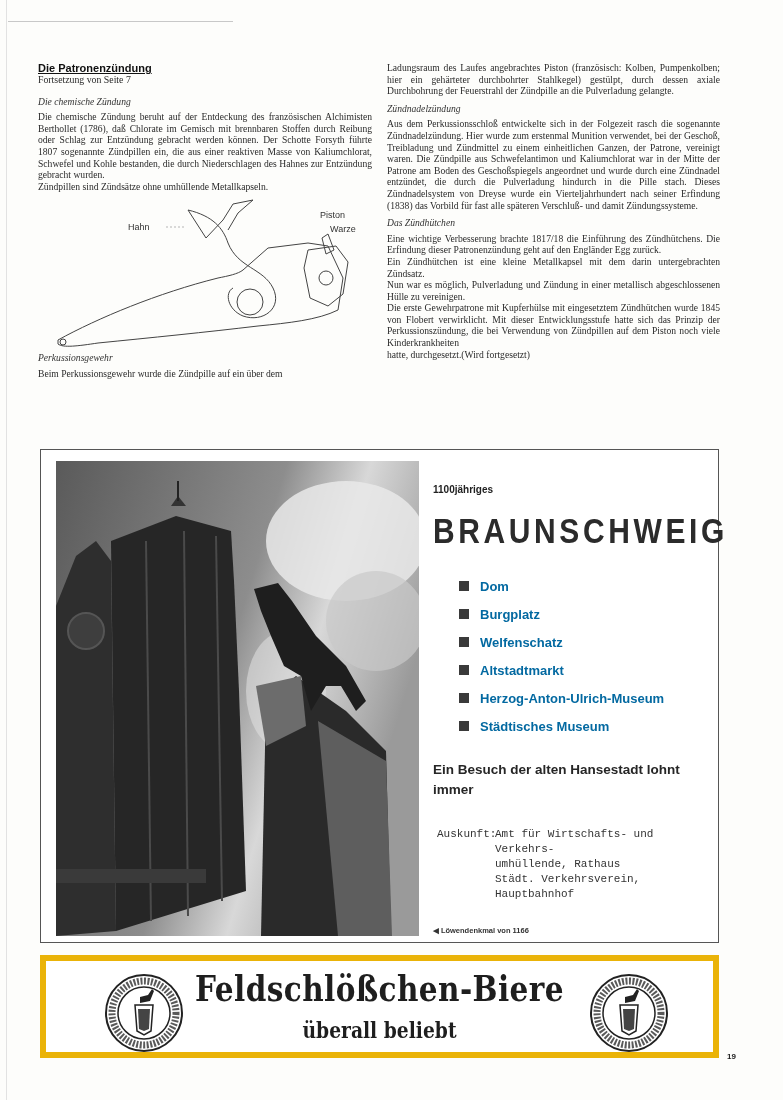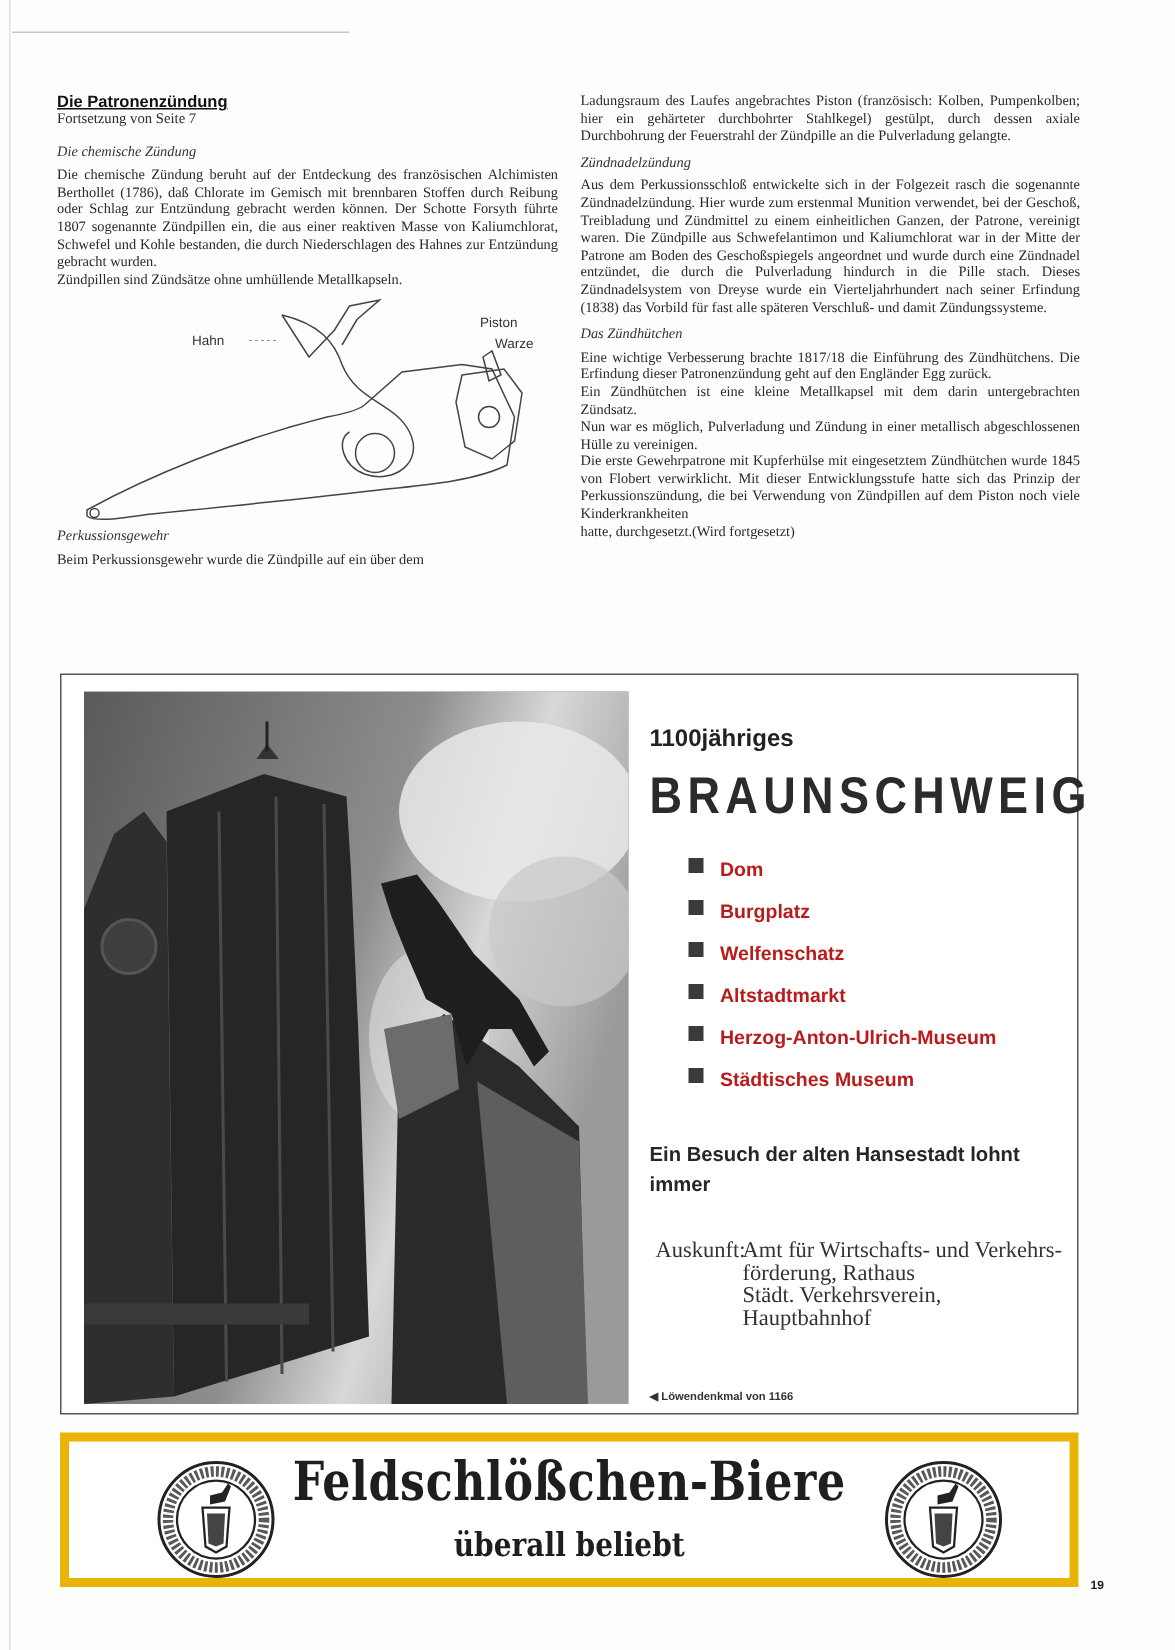--- a/index.html
+++ b/index.html
@@ -11,27 +11,27 @@
   .col p.tight { margin:0; }
   .col .sub { font-style:italic; margin:0 0 4px 0; color:#333; }
   .title { font-family:"Liberation Sans",sans-serif; font-weight:bold; font-size:11px; color:#111; line-height:12px;text-decoration:underline; }
   .subtitle { font-size:9.8px; margin-bottom:10px; }
   .fig { position:relative; width:330px; height:150px; margin:6px 0 4px 0; }
   .fig-label { position:absolute; font-family:"Liberation Sans",sans-serif; font-size:9px; color:#333; }
   .endnote { display:flex; justify-content:flex-start; }
   .ad1 { position:absolute; left:40px; top:449px; width:679px; height:494px; border:1px solid #555; box-sizing:border-box; background:#fff; }
   .photo { position:absolute; left:15px; top:11px; width:363px; height:475px; overflow:hidden; background:#8a8a8a; }
   .ad1-right { position:absolute; left:392px; top:0; width:280px; height:100%; }
-  .ad-kicker { position:absolute; left:0; top:34px; font-family:"Liberation Sans",sans-serif; font-weight:bold; font-size:16px; color:#222; }
+  .ad-kicker { position:absolute; left:0; top:34px; font-family:"Liberation Sans",sans-serif; font-weight:bold; font-size:10px; color:#222; }
   .ad-city { position:absolute; left:0; top:62px; font-family:"Liberation Sans",sans-serif; font-weight:bold; font-size:30px; letter-spacing:3.6px; color:#2b2b2b; transform:scaleY(1.15); transform-origin:left top; }
   .ad-list { position:absolute; left:26px; top:122px; list-style:none; padding:0; margin:0; }
-  .ad-list li { height:28px; display:flex; font-family:"Liberation Sans",sans-serif; font-weight:bold; font-size:13px; color:#b91c1c; }
+  .ad-list li { height:28px; display:flex; align-items:center; font-family:"Liberation Sans",sans-serif; font-weight:bold; font-size:13px; color:#0369a1; }
   .bullet { width:10px; height:10px; background:#3a3a3a; display:inline-block; margin-right:11px; }
   .ad-slogan { position:absolute; left:0; top:310px; width:280px; font-family:Liberation Sans, sans-serif; font-weight:bold; font-size:13.5px; line-height:20px; color:#262626; }
-  .ad-info { position:absolute; left:4px; top:377px; font-family:Liberation Serif, serif; font-size:15px; line-height:15px; color:#333; display:flex; }
+  .ad-info { position:absolute; left:4px; top:377px; font-family:Liberation Mono, monospace; font-size:11px; line-height:15px; color:#333; display:flex; }
   .ad-info .k { width:58px; }
   .ad-caption { position:absolute; left:0; top:476px; font-family:"Liberation Sans",sans-serif; font-weight:bold; font-size:7.5px; color:#333; }
   .ad2 { position:absolute; left:40px; top:955px; width:679px; height:103px; border:6px solid #eab308; box-sizing:border-box; background:#fff; }
   .beer-title { position:absolute; left:0; right:0; top:6px; text-align:center; font-family:"DejaVu Serif",serif; font-weight:bold; font-size:36px; letter-spacing:0.5px; color:#1e1e1e; transform:scaleX(0.82); }
   .beer-sub { position:absolute; left:0; right:0; top:56px; text-align:center; font-family:"DejaVu Serif",serif; font-weight:bold; font-size:22px; color:#1e1e1e; transform:scaleX(0.85); }
   .seal { position:absolute; top:12px; width:80px; height:80px; }
   .pageno { position:absolute; left:727px; top:1052px; font-family:"Liberation Sans",sans-serif; font-weight:bold; font-size:8px; color:#222; }
 </style>
 </head>
 <body>
@@ -148,21 +148,21 @@
       <li>
           <span class="bullet"></span>
           <span>Städtisches Museum</span>
         </li>
     </ul>
     <div class="ad-slogan">Ein Besuch der alten Hansestadt lohnt immer</div>
     <div class="ad-info">
       <div class="k">Auskunft:</div>
       <div>
         <div>Amt für Wirtschafts- und Verkehrs-</div>
-        <div>förderung, Rathaus</div>
+        <div>umhüllende, Rathaus</div>
         <div>Städt. Verkehrsverein, Hauptbahnhof</div>
       </div>
     </div>
     <div class="ad-caption">
       <span>◀</span>
       <span>Löwendenkmal von 1166</span>
     </div>
   </div>
 </div>
 

